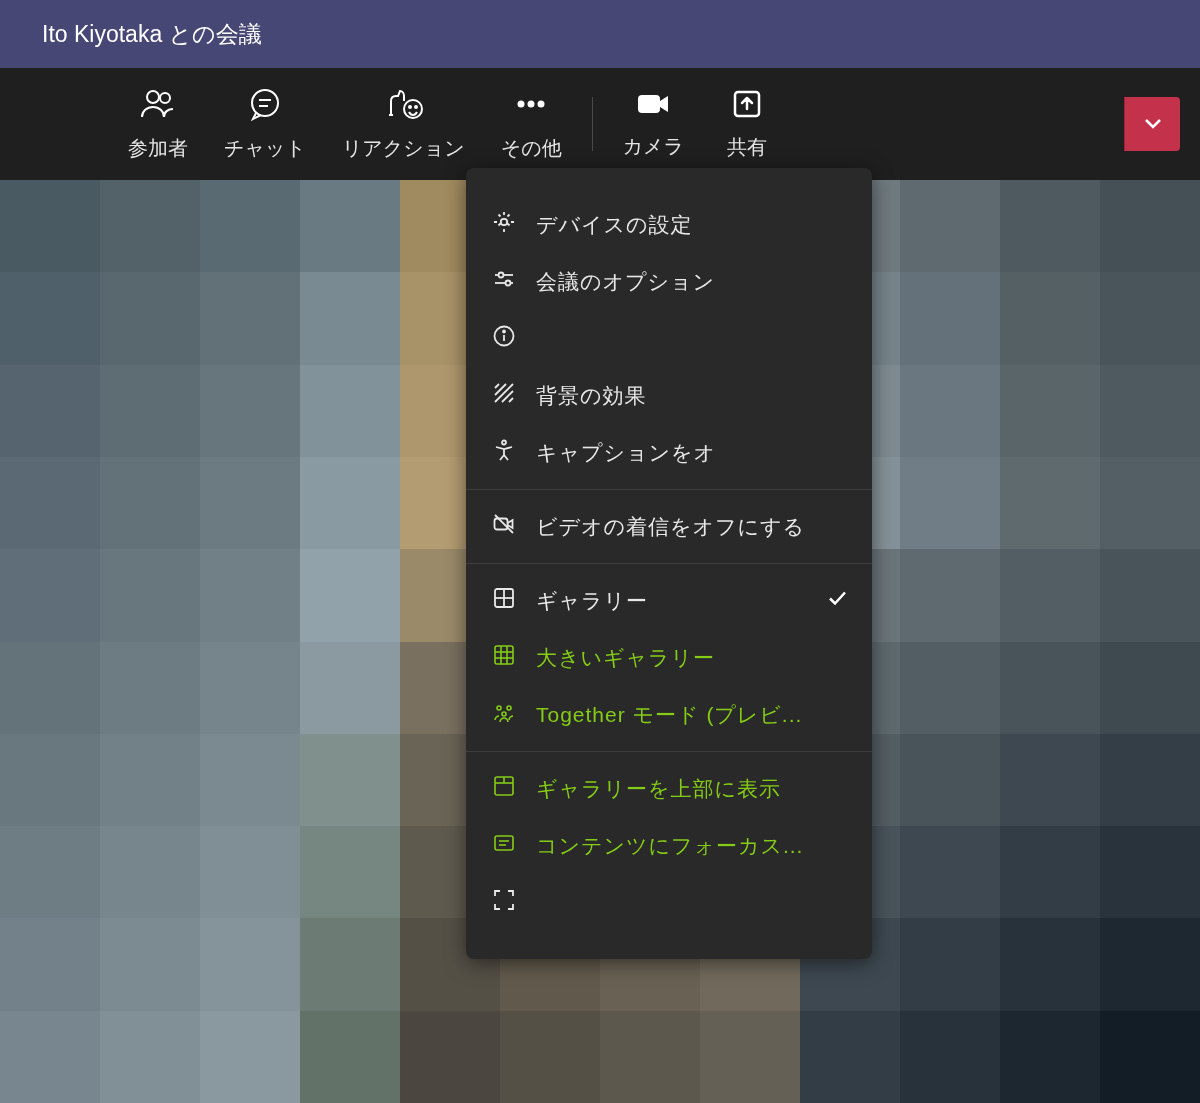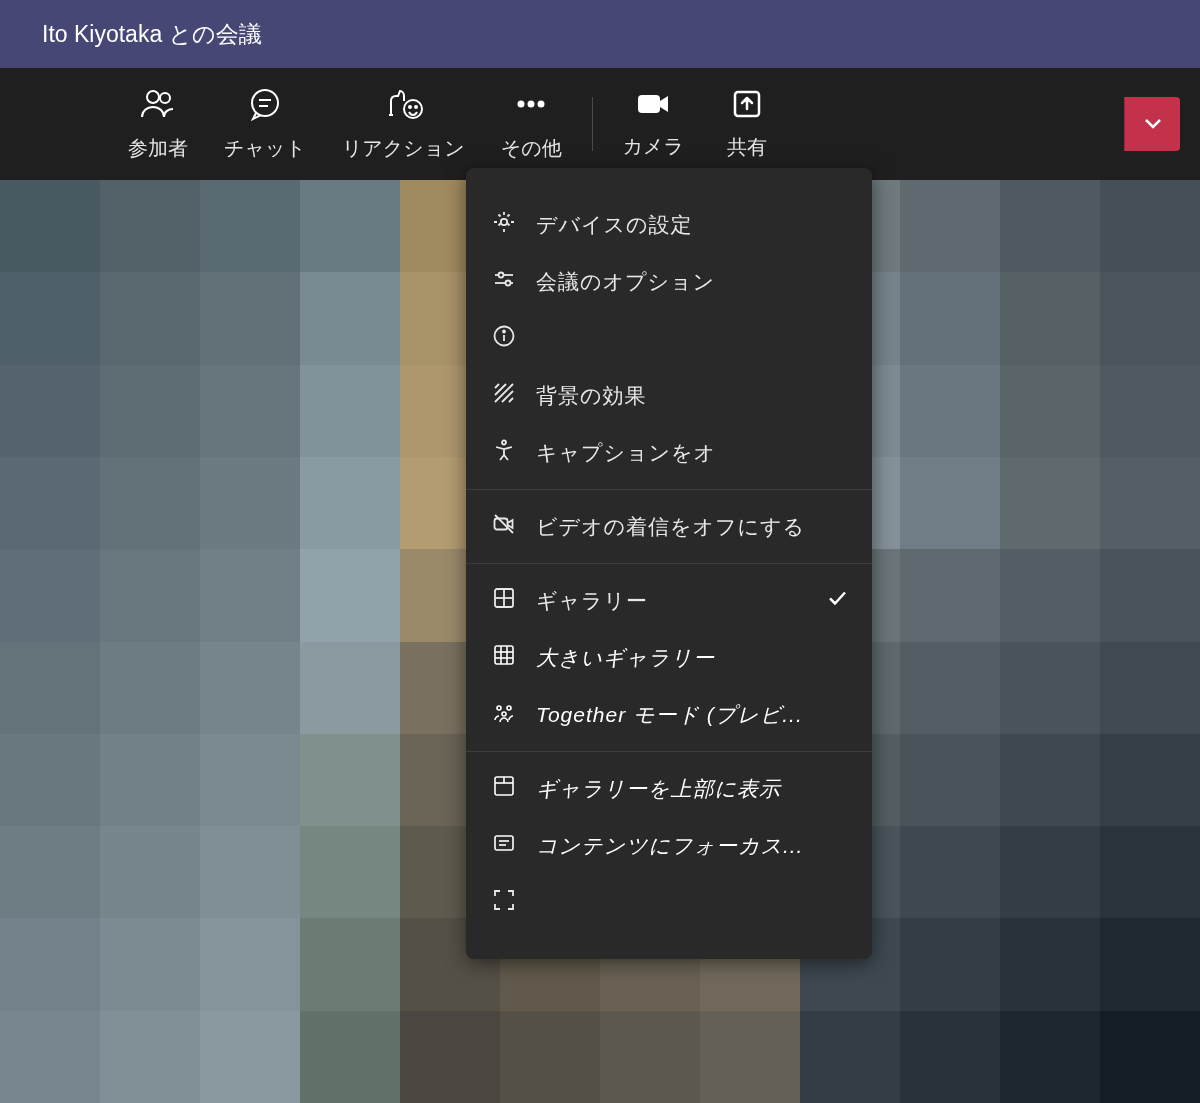--- a/index.html
+++ b/index.html
@@ -115,21 +115,21 @@
   .dd-item {
     display: flex;
     align-items: center;
     gap: 20px;
     padding: 14px 26px;
     color: #e8e8e8;
     font-size: 21px;
     cursor: pointer;
     position: relative;
   }
-  .dd-item.disabled { color: #ffffff; cursor: default; font-style: italic; }
+  .dd-item.disabled { color: #84cc16; cursor: default; }
   .dd-item .chk {
     position: absolute;
     right: 24px;
     top: 50%;
     transform: translateY(-50%);
   }
   .dd-sep {
     height: 1px;
     background: #3d3d3d;
     margin: 8px 0;

